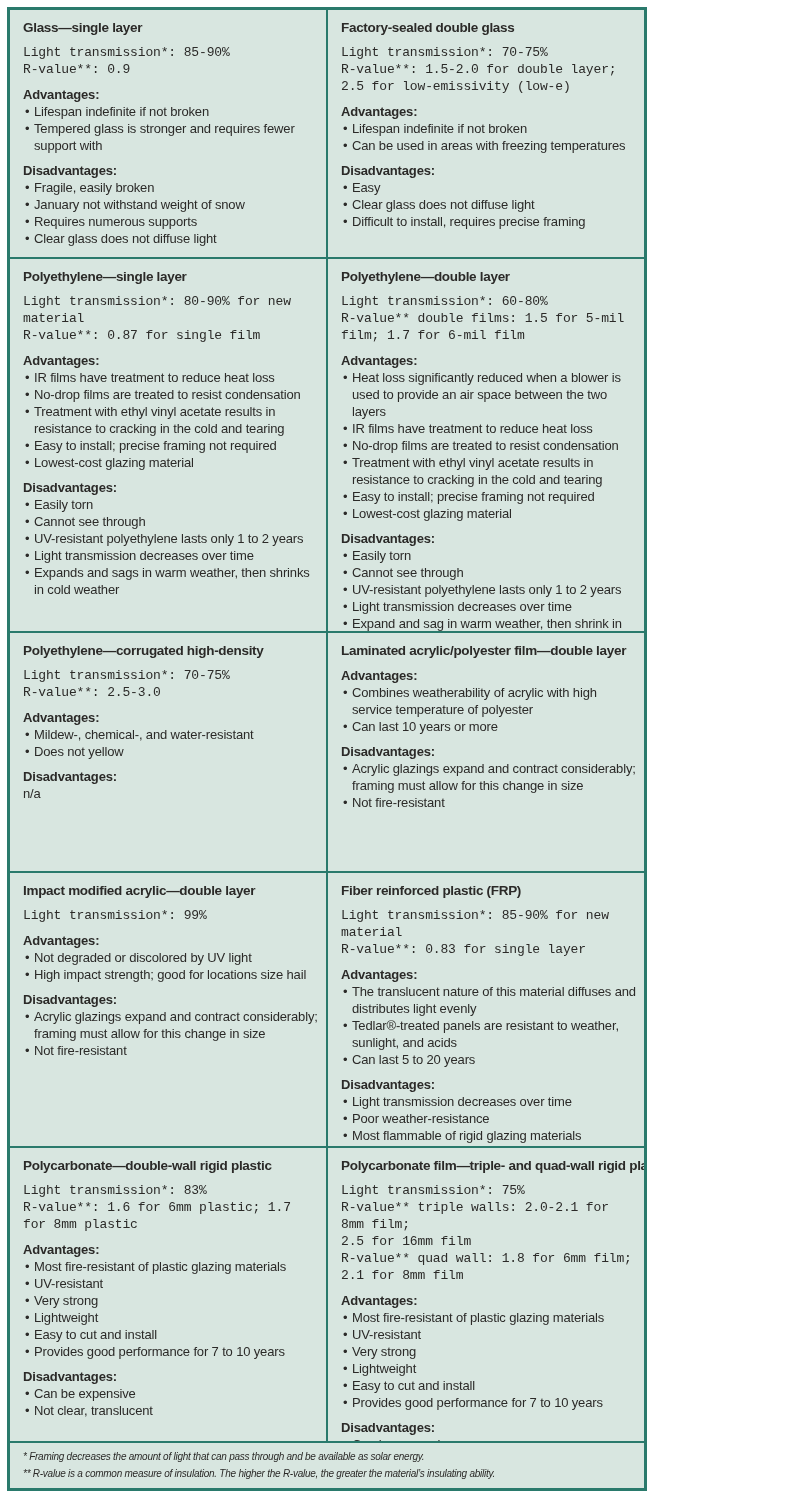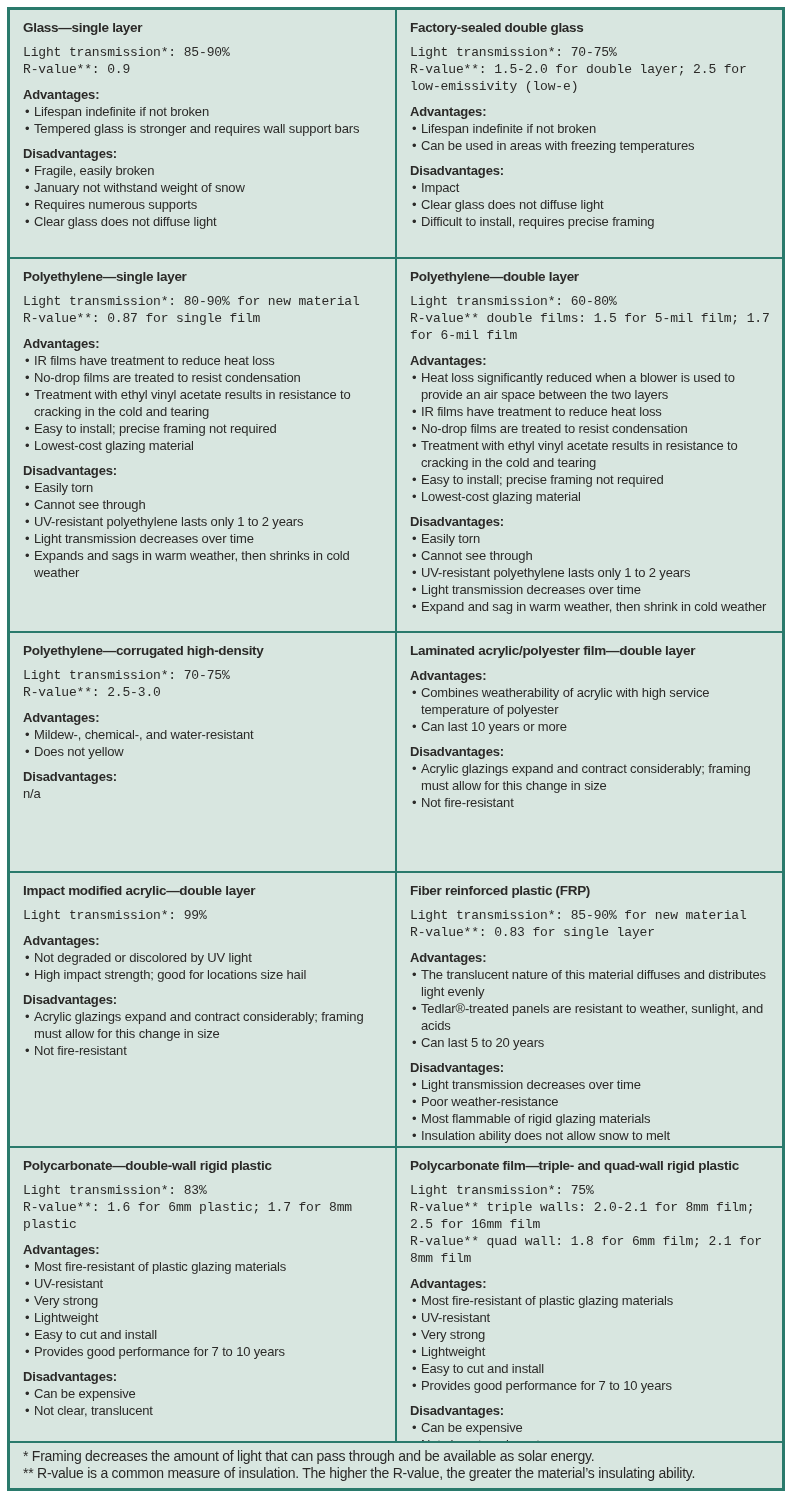--- a/index.html
+++ b/index.html
@@ -15,21 +15,21 @@
     height: 1500px;
     background: var(--page-bg);
     font-family: "Liberation Sans", sans-serif;
     font-size: 13px;
     line-height: 17px;
     letter-spacing: -0.15px;
     color: var(--text);
   }
   .page { padding: 7px; }
   #grid {
-    width: 778px;
+    width: 640px;
     display: grid;
     grid-template-columns: 1fr 1fr;
     grid-template-rows: 247px 372px 238px 273px 293px 45px;
     gap: 2px;
     background: var(--border);
     border: 3px solid var(--border);
   }
   .cell {
     background: var(--bg);
     padding: 9px 8px 0 13px;
@@ -63,41 +63,42 @@
     left: 2px;
   }
   .na-note { margin: 0; }
   #footnote-row {
     grid-column: 1 / -1;
     grid-row: 6;
     background: var(--bg);
     padding: 5px 13px 0 13px;
   }
   .footnote-line {
-    font-size: 14px;
+    font-size: 10px;
     line-height: 17px;
     letter-spacing: -0.25px;
+    font-style: italic;
   }
 </style>
 </head>
 <body>
 
 <div class="page">
   <div id="grid">
 
   <div class="cell">
     <h3 class="cell-title">Glass—single layer</h3>
     <div class="info">
           <div class="spec-line">Light transmission*: 85-90%</div>
           <div class="spec-line">R-value**: 0.9</div>
         </div>
     <h4 class="section-label">Advantages:</h4>
     <ul class="bullets">
           <li class="bullet-item">Lifespan indefinite if not broken</li>
-          <li class="bullet-item">Tempered glass is stronger and requires wall support bars</li>
+          <li class="bullet-item">Tempered glass is stronger and requires fewer support with</li>
         </ul>
     <h4 class="section-label">Disadvantages:</h4>
     <ul class="bullets">
           <li class="bullet-item">Fragile, easily broken</li>
           <li class="bullet-item">January not withstand weight of snow</li>
           <li class="bullet-item">Requires numerous supports</li>
           <li class="bullet-item">Clear glass does not diffuse light</li>
         </ul>
   </div>
 
@@ -107,21 +108,21 @@
           <div class="spec-line">Light transmission*: 70-75%</div>
           <div class="spec-line">R-value**: 1.5-2.0 for double layer; 2.5 for low-emissivity (low-e)</div>
         </div>
     <h4 class="section-label">Advantages:</h4>
     <ul class="bullets">
           <li class="bullet-item">Lifespan indefinite if not broken</li>
           <li class="bullet-item">Can be used in areas with freezing temperatures</li>
         </ul>
     <h4 class="section-label">Disadvantages:</h4>
     <ul class="bullets">
-          <li class="bullet-item">Impact</li>
+          <li class="bullet-item">Easy</li>
           <li class="bullet-item">Clear glass does not diffuse light</li>
           <li class="bullet-item">Difficult to install, requires precise framing</li>
         </ul>
   </div>
 
   <div class="cell">
     <h3 class="cell-title">Polyethylene—single layer</h3>
     <div class="info">
           <div class="spec-line">Light transmission*: 80-90% for new material</div>
           <div class="spec-line">R-value**: 0.87 for single film</div>

